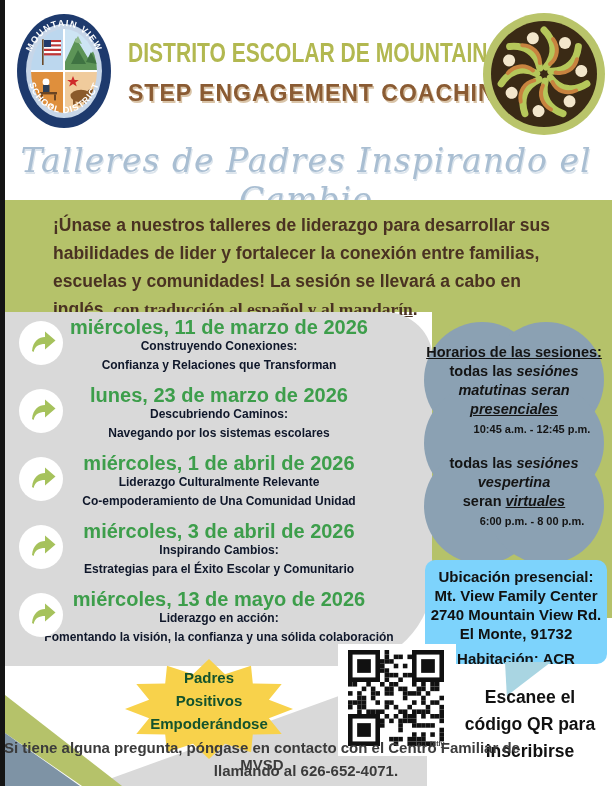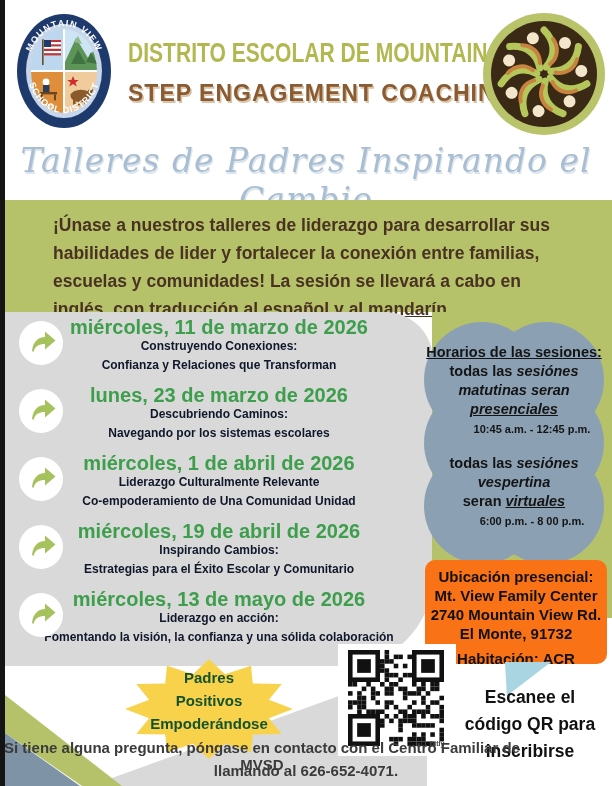--- a/index.html
+++ b/index.html
@@ -15,42 +15,42 @@
   .program-title{left:128px;top:80px;font-size:23px;font-weight:bold;color:#8a5b33;
       letter-spacing:1px;white-space:nowrap;text-shadow:1.5px 1.5px 0 #d9c4a8;}
   .logo-right{left:482px;top:12px;width:124px;height:124px;}
   .script-title{left:0;top:141px;width:612px;text-align:center;
       font-family:"DejaVu Serif",serif;font-style:italic;font-size:33px;
       color:#a9bed2;text-shadow:1px 2px 0 #dbe4ec;letter-spacing:1px;}
   
   .intro-band{left:5px;top:200px;width:607px;height:112px;background:#b5c26a;}
   .intro-text{left:53px;top:211px;width:524px;font-size:17.5px;font-weight:bold;
       color:#4a3222;line-height:28px;}
-  .intro-text .u{text-decoration:underline;}
+  .intro-text .u{text-decoration:underline;font-family:Liberation Serif, serif;}
   
   .gray-panel{left:5px;top:312px;width:428px;height:354px;background:#d9d9d9;
       border-radius:0 48px 90px 0;}
   .green-col{left:432px;top:312px;width:180px;height:306px;background:#b5c26a;
       border-radius:0 0 0 60px;}
   
   .workshops{left:5px;top:318px;width:428px;}
   .workshop{position:relative;text-align:center;margin-bottom:11px;padding:0 6px;}
   .w-date{font-size:20px;line-height:19px;font-weight:bold;color:#3d9e4b;text-align:center;}
   .w-lines div{font-size:12px;line-height:19px;font-weight:bold;color:#0f172a;}
   .w-icon{position:absolute;left:14px;top:3px;width:44px;height:44px;}
   
   .blob{left:420px;top:316px;width:188px;height:254px;}
   .blob-text{left:424px;top:344px;width:180px;text-align:center;color:#141414;}
   .blob-title{font-size:14.5px;font-weight:bold;text-decoration:underline;margin-bottom:2px;}
   .blob-group{font-size:14.5px;font-weight:600;line-height:19px;margin-bottom:15px;}
   .blob-group .it{font-style:italic;}
   .blob-group .itu{font-style:italic;text-decoration:underline;}
   .blob-time{font-size:11px;font-weight:bold;margin-left:36px;}
   
-  .bubble{left:425px;top:560px;width:182px;height:104px;background:#f97316;
+  .bubble{left:425px;top:560px;width:182px;height:104px;background:#7dd3fc;
       border-radius:10px;text-align:center;color:#111;padding-top:7px;box-sizing:border-box;}
   .bubble .b-title,.bubble .b-line{font-size:15px;line-height:19px;font-weight:bold;}
   .bubble .b-room{font-size:15px;font-weight:bold;margin-top:7px;}
   .bubble-tail{left:505px;top:662px;width:46px;height:34px;background:#a9d5e2;
       clip-path:polygon(0 0,100% 0,4% 100%);}
   .scan-text{left:455px;top:684px;width:150px;text-align:center;font-size:17.5px;
       line-height:27px;font-weight:bold;color:#111;}
   
   .qr-box{left:338px;top:644px;width:118px;height:112px;background:#fff;}
   .qr-svg{left:348px;top:650px;width:96px;height:96px;}
@@ -216,21 +216,21 @@
         <div>Co-empoderamiento de Una Comunidad Unidad</div>
       </div>
     </div>
 
     <div class="workshop">
       <svg class="w-icon" viewBox="0 0 44 44">
         <circle cx="22" cy="22" r="22" fill="#ffffff"></circle>
         <path d="M13,30 C14,20 20,16 26,16 L26,10.5 L36.5,19.5 L26,28.5 L26,23
                  C20,23 16,25 14.6,31 Z" fill="#a6c25c"></path>
       </svg>
-      <div class="w-date">miércoles, 19 de abril de 2026</div>
+      <div class="w-date">miércoles, 3 de abril de 2026</div>
       <div class="w-lines">
         <div>Inspirando Cambios:</div>
         <div>Estrategias para el Éxito Escolar y Comunitario</div>
       </div>
     </div>
 
     <div class="workshop">
       <svg class="w-icon" viewBox="0 0 44 44">
         <circle cx="22" cy="22" r="22" fill="#ffffff"></circle>
         <path d="M13,30 C14,20 20,16 26,16 L26,10.5 L36.5,19.5 L26,28.5 L26,23

